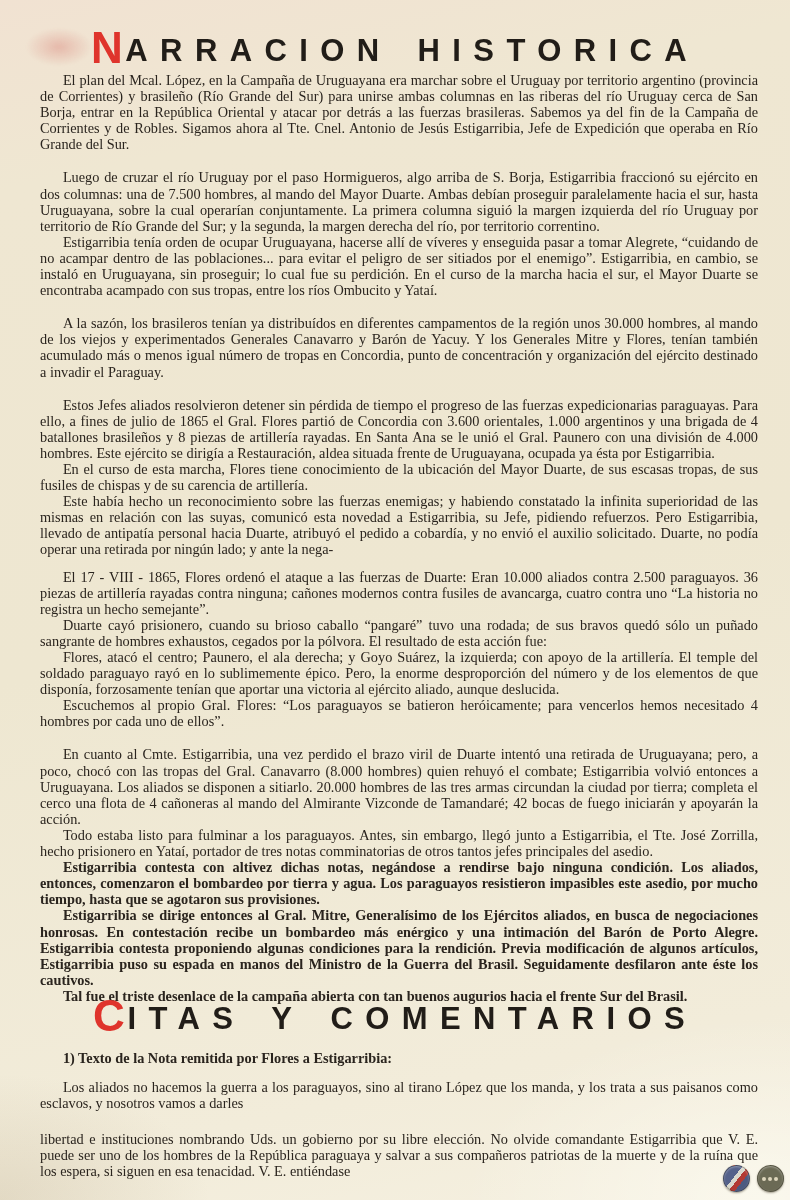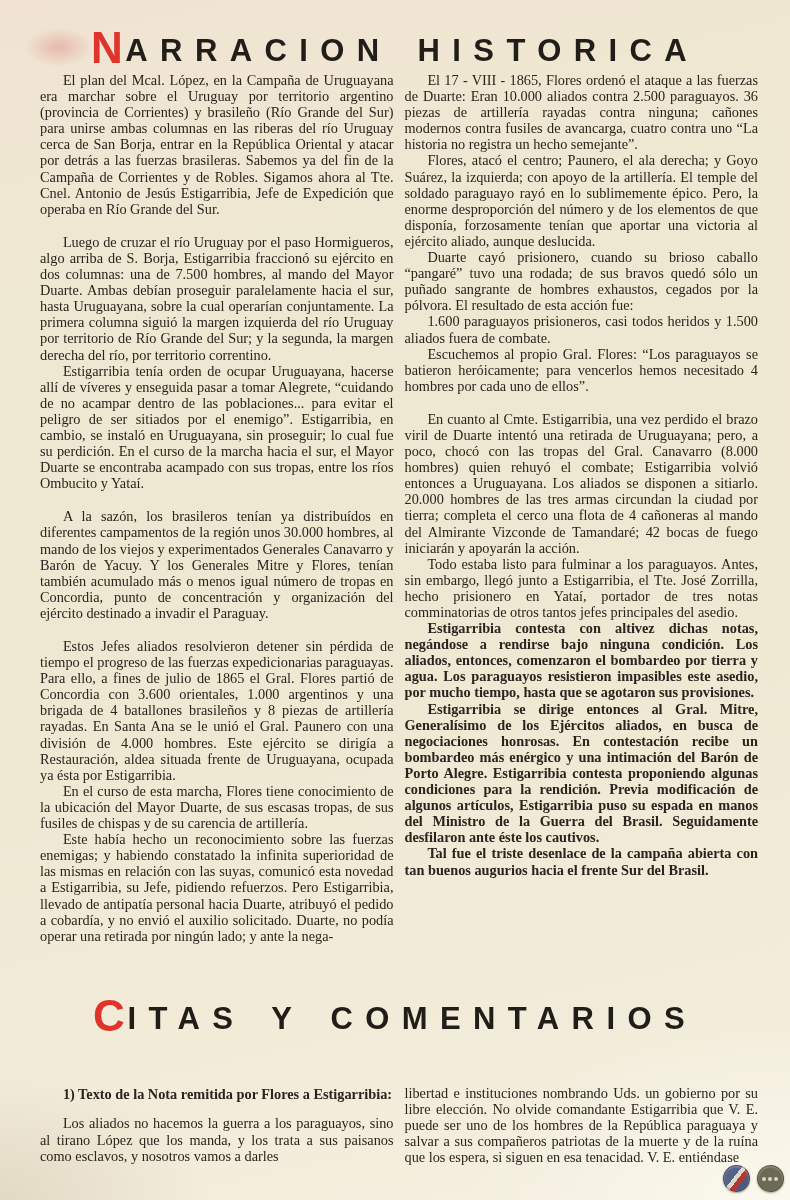--- a/index.html
+++ b/index.html
@@ -26,21 +26,21 @@
     font-size:31px;letter-spacing:0.40em;line-height:1;white-space:nowrap;
   }
   #title-narracion{top:26px;}
   #title-citas{top:994px;}
   .big-title .lead{
     font-size:44px;color:#df342c;letter-spacing:0.06em;vertical-align:-2px;
   }
   .big-title .wordsep{display:inline-block;width:26px;}
 
   .cols{
-    position:absolute;display:flex;gap:11px;overflow:hidden;
+    position:absolute;display:flex;gap:11px;overflow:hidden;flex-direction:column;
   }
   #narracion-cols{top:72px;left:40px;width:718px;height:932px;}
   #citas-cols{top:1050px;left:40px;width:718px;height:150px;align-items:center;}
   .col{flex:1 1 0;min-width:0;}
 
   .col p{
     margin:0;font-size:14.3px;line-height:16.1px;text-align:justify;
     text-indent:1.6em;color:#2a241e;
   }
   .col p.noindent{text-indent:0;}
@@ -80,23 +80,22 @@
     <p>El plan del Mcal. López, en la Campaña de Uruguayana era marchar sobre el Uruguay por territorio argentino (provincia de Corrientes) y brasileño (Río Grande del Sur) para unirse ambas columnas en las riberas del río Uruguay cerca de San Borja, entrar en la República Oriental y atacar por detrás a las fuerzas brasileras. Sabemos ya del fin de la Campaña de Corrientes y de Robles. Sigamos ahora al Tte. Cnel. Antonio de Jesús Estigarribia, Jefe de Expedición que operaba en Río Grande del Sur.</p>
     <p class="gap">Luego de cruzar el río Uruguay por el paso Hormigueros, algo arriba de S. Borja, Estigarribia fraccionó su ejército en dos columnas: una de 7.500 hombres, al mando del Mayor Duarte. Ambas debían proseguir paralelamente hacia el sur, hasta Uruguayana, sobre la cual operarían conjuntamente. La primera columna siguió la margen izquierda del río Uruguay por territorio de Río Grande del Sur; y la segunda, la margen derecha del río, por territorio correntino.</p>
     <p>Estigarribia tenía orden de ocupar Uruguayana, hacerse allí de víveres y enseguida pasar a tomar Alegrete, “cuidando de no acampar dentro de las poblaciones... para evitar el peligro de ser sitiados por el enemigo”. Estigarribia, en cambio, se instaló en Uruguayana, sin proseguir; lo cual fue su perdición. En el curso de la marcha hacia el sur, el Mayor Duarte se encontraba acampado con sus tropas, entre los ríos Ombucito y Yataí.</p>
     <p class="gap">A la sazón, los brasileros tenían ya distribuídos en diferentes campamentos de la región unos 30.000 hombres, al mando de los viejos y experimentados Generales Canavarro y Barón de Yacuy. Y los Generales Mitre y Flores, tenían también acumulado más o menos igual número de tropas en Concordia, punto de concentración y organización del ejército destinado a invadir el Paraguay.</p>
     <p class="gap">Estos Jefes aliados resolvieron detener sin pérdida de tiempo el progreso de las fuerzas expedicionarias paraguayas. Para ello, a fines de julio de 1865 el Gral. Flores partió de Concordia con 3.600 orientales, 1.000 argentinos y una brigada de 4 batallones brasileños y 8 piezas de artillería rayadas. En Santa Ana se le unió el Gral. Paunero con una división de 4.000 hombres. Este ejército se dirigía a Restauración, aldea situada frente de Uruguayana, ocupada ya ésta por Estigarribia.</p>
     <p>En el curso de esta marcha, Flores tiene conocimiento de la ubicación del Mayor Duarte, de sus escasas tropas, de sus fusiles de chispas y de su carencia de artillería.</p>
     <p>Este había hecho un reconocimiento sobre las fuerzas enemigas; y habiendo constatado la infinita superioridad de las mismas en relación con las suyas, comunicó esta novedad a Estigarribia, su Jefe, pidiendo refuerzos. Pero Estigarribia, llevado de antipatía personal hacia Duarte, atribuyó el pedido a cobardía, y no envió el auxilio solicitado. Duarte, no podía operar una retirada por ningún lado; y ante la nega-</p>
   </div>
   <div class="col">
     <p>El 17 - VIII - 1865, Flores ordenó el ataque a las fuerzas de Duarte: Eran 10.000 aliados contra 2.500 paraguayos. 36 piezas de artillería rayadas contra ninguna; cañones modernos contra fusiles de avancarga, cuatro contra uno “La historia no registra un hecho semejante”.</p>
+    <p>Duarte cayó prisionero, cuando su brioso caballo “pangaré” tuvo una rodada; de sus bravos quedó sólo un puñado sangrante de hombres exhaustos, cegados por la pólvora. El resultado de esta acción fue:</p>
     <p>Flores, atacó el centro; Paunero, el ala derecha; y Goyo Suárez, la izquierda; con apoyo de la artillería. El temple del soldado paraguayo rayó en lo sublimemente épico. Pero, la enorme desproporción del número y de los elementos de que disponía, forzosamente tenían que aportar una victoria al ejército aliado, aunque deslucida.</p>
-    <p>Duarte cayó prisionero, cuando su brioso caballo “pangaré” tuvo una rodada; de sus bravos quedó sólo un puñado sangrante de hombres exhaustos, cegados por la pólvora. El resultado de esta acción fue:</p>
-    <p>1.600 paraguayos prisioneros, casi todos heridos y 1.500 aliados fuera de combate.</p>
     <p>Escuchemos al propio Gral. Flores: “Los paraguayos se batieron heróicamente; para vencerlos hemos necesitado 4 hombres por cada uno de ellos”.</p>
     <p class="gap">En cuanto al Cmte. Estigarribia, una vez perdido el brazo viril de Duarte intentó una retirada de Uruguayana; pero, a poco, chocó con las tropas del Gral. Canavarro (8.000 hombres) quien rehuyó el combate; Estigarribia volvió entonces a Uruguayana. Los aliados se disponen a sitiarlo. 20.000 hombres de las tres armas circundan la ciudad por tierra; completa el cerco una flota de 4 cañoneras al mando del Almirante Vizconde de Tamandaré; 42 bocas de fuego iniciarán y apoyarán la acción.</p>
     <p>Todo estaba listo para fulminar a los paraguayos. Antes, sin embargo, llegó junto a Estigarribia, el Tte. José Zorrilla, hecho prisionero en Yataí, portador de tres notas comminatorias de otros tantos jefes principales del asedio.</p>
     <p class="gap-sm">Estigarribia contesta con altivez dichas notas, negándose a rendirse bajo ninguna condición. Los aliados, entonces, comenzaron el bombardeo por tierra y agua. Los paraguayos resistieron impasibles este asedio, por mucho tiempo, hasta que se agotaron sus provisiones.</p>
     <p class="gap-sm">Estigarribia se dirige entonces al Gral. Mitre, Generalísimo de los Ejércitos aliados, en busca de negociaciones honrosas. En contestación recibe un bombardeo más enérgico y una intimación del Barón de Porto Alegre. Estigarribia contesta proponiendo algunas condiciones para la rendición. Previa modificación de algunos artículos, Estigarribia puso su espada en manos del Ministro de la Guerra del Brasil. Seguidamente desfilaron ante éste los cautivos.</p>
     <p class="gap-sm">Tal fue el triste desenlace de la campaña abierta con tan buenos augurios hacia el frente Sur del Brasil.</p>
   </div>
 </div>
 
 <h1 class="big-title" id="title-citas"><span class="lead">C</span><span>ITAS</span><span class="wordsep"></span><span>Y</span><span class="wordsep"></span><span>COMENTARIOS</span></h1>

